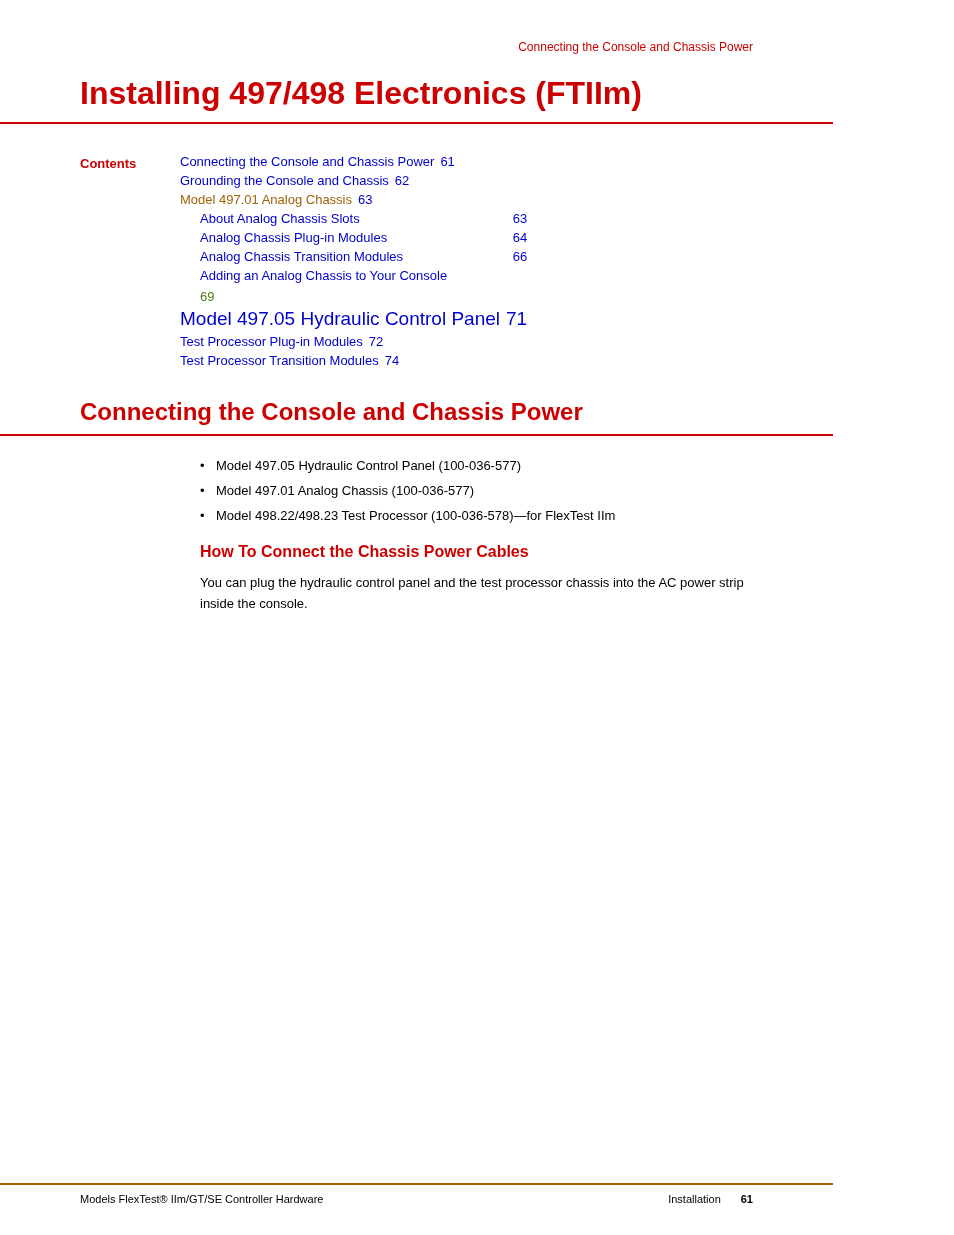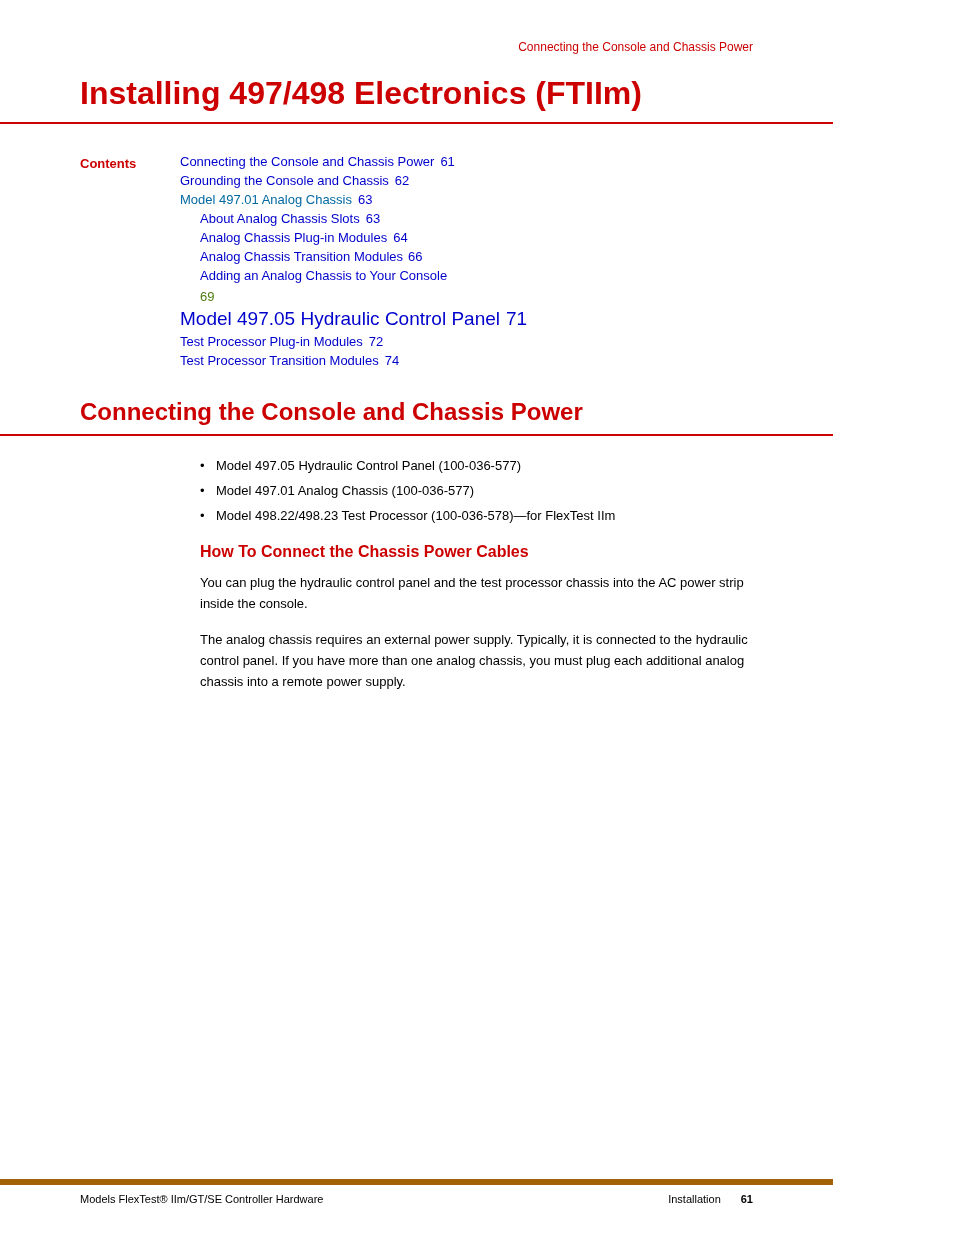--- a/index.html
+++ b/index.html
@@ -75,20 +75,21 @@
       font-size: 13px;
       color: #0000cc;
       text-decoration: none;
       display: flex;
       align-items: baseline;
       gap: 4px;
     }
 
     .contents-item.indented-1 {
       padding-left: 20px;
+      justify-content: space-between;
     }
 
     
     .section-heading-container {
       padding: 10px 80px 0 80px;
       border-bottom: 2px solid #cc0000;
       margin-bottom: 20px;
     }
 
     .section-heading {
@@ -141,21 +142,21 @@
     
     .footer {
       position: absolute;
       bottom: 30px;
       left: 0;
       right: 0;
       padding: 0 80px;
       display: flex;
       justify-content: space-between;
       align-items: center;
-      border-top: 6px solid #a16207;
+      border-top: 2px solid #a16207;
       padding-top: 8px;
     }
 
     .footer-left {
       font-size: 11px;
       color: #000000;
     }
 
     .footer-right {
       font-size: 11px;
@@ -188,21 +189,21 @@
 
       <div class="contents-item" style="color: rgb(0, 0, 204); font-size: 13px; display: flex; gap: 6px; cursor: pointer;">
             <span style="color: rgb(0, 0, 204);">Connecting the Console and Chassis Power</span>
             <span style="color: rgb(0, 0, 204);">61</span>
           </div>
           <div class="contents-item" style="color: rgb(0, 0, 204); font-size: 13px; display: flex; gap: 6px; cursor: pointer;">
             <span style="color: rgb(0, 0, 204);">Grounding the Console and Chassis</span>
             <span style="color: rgb(0, 0, 204);">62</span>
           </div>
           <div class="contents-item" style="color: rgb(0, 0, 204); font-size: 13px; display: flex; gap: 6px; cursor: pointer;">
-            <span style="color: #0369a1;">Model 497.01 Analog Chassis</span>
+            <span style="color: #a16207;">Model 497.01 Analog Chassis</span>
             <span style="color: rgb(0, 0, 204);">63</span>
           </div>
           <div class="contents-item indented-1" style="color: rgb(0, 0, 204); font-size: 13px; display: flex; gap: 6px; cursor: pointer;">
             <span style="color: rgb(0, 0, 204);">About Analog Chassis Slots</span>
             <span style="color: rgb(0, 0, 204);">63</span>
           </div>
           <div class="contents-item indented-1" style="color: rgb(0, 0, 204); font-size: 13px; display: flex; gap: 6px; cursor: pointer;">
             <span style="color: rgb(0, 0, 204);">Analog Chassis Plug-in Modules</span>
             <span style="color: rgb(0, 0, 204);">64</span>
           </div>
@@ -239,21 +240,20 @@
     <ul class="bullet-list">
 
     <li>Model 497.05 Hydraulic Control Panel (100-036-577)</li>
         <li>Model 497.01 Analog Chassis (100-036-577)</li>
         <li>Model 498.22/498.23 Test Processor (100-036-578)—for FlexTest IIm</li>
       </ul>
 
     <h3 class="sub-section-heading">How To Connect the Chassis Power Cables</h3>
 
     <p class="body-text">You can plug the hydraulic control panel and the test processor chassis into the AC power strip inside the console.</p>
-    <p class="body-text">The analog chassis requires an external power supply. Typically, it is connected to the hydraulic control panel. If you have more than one analog chassis, you must plug each additional analog chassis into a remote power supply.</p>
   </div>
 
   <div class="footer">
     <span class="footer-left">Models FlexTest® IIm/GT/SE Controller Hardware</span>
     <div class="footer-right">
       <span>Installation</span>
       <span class="footer-page">61</span>
     </div>
   </div>
 

